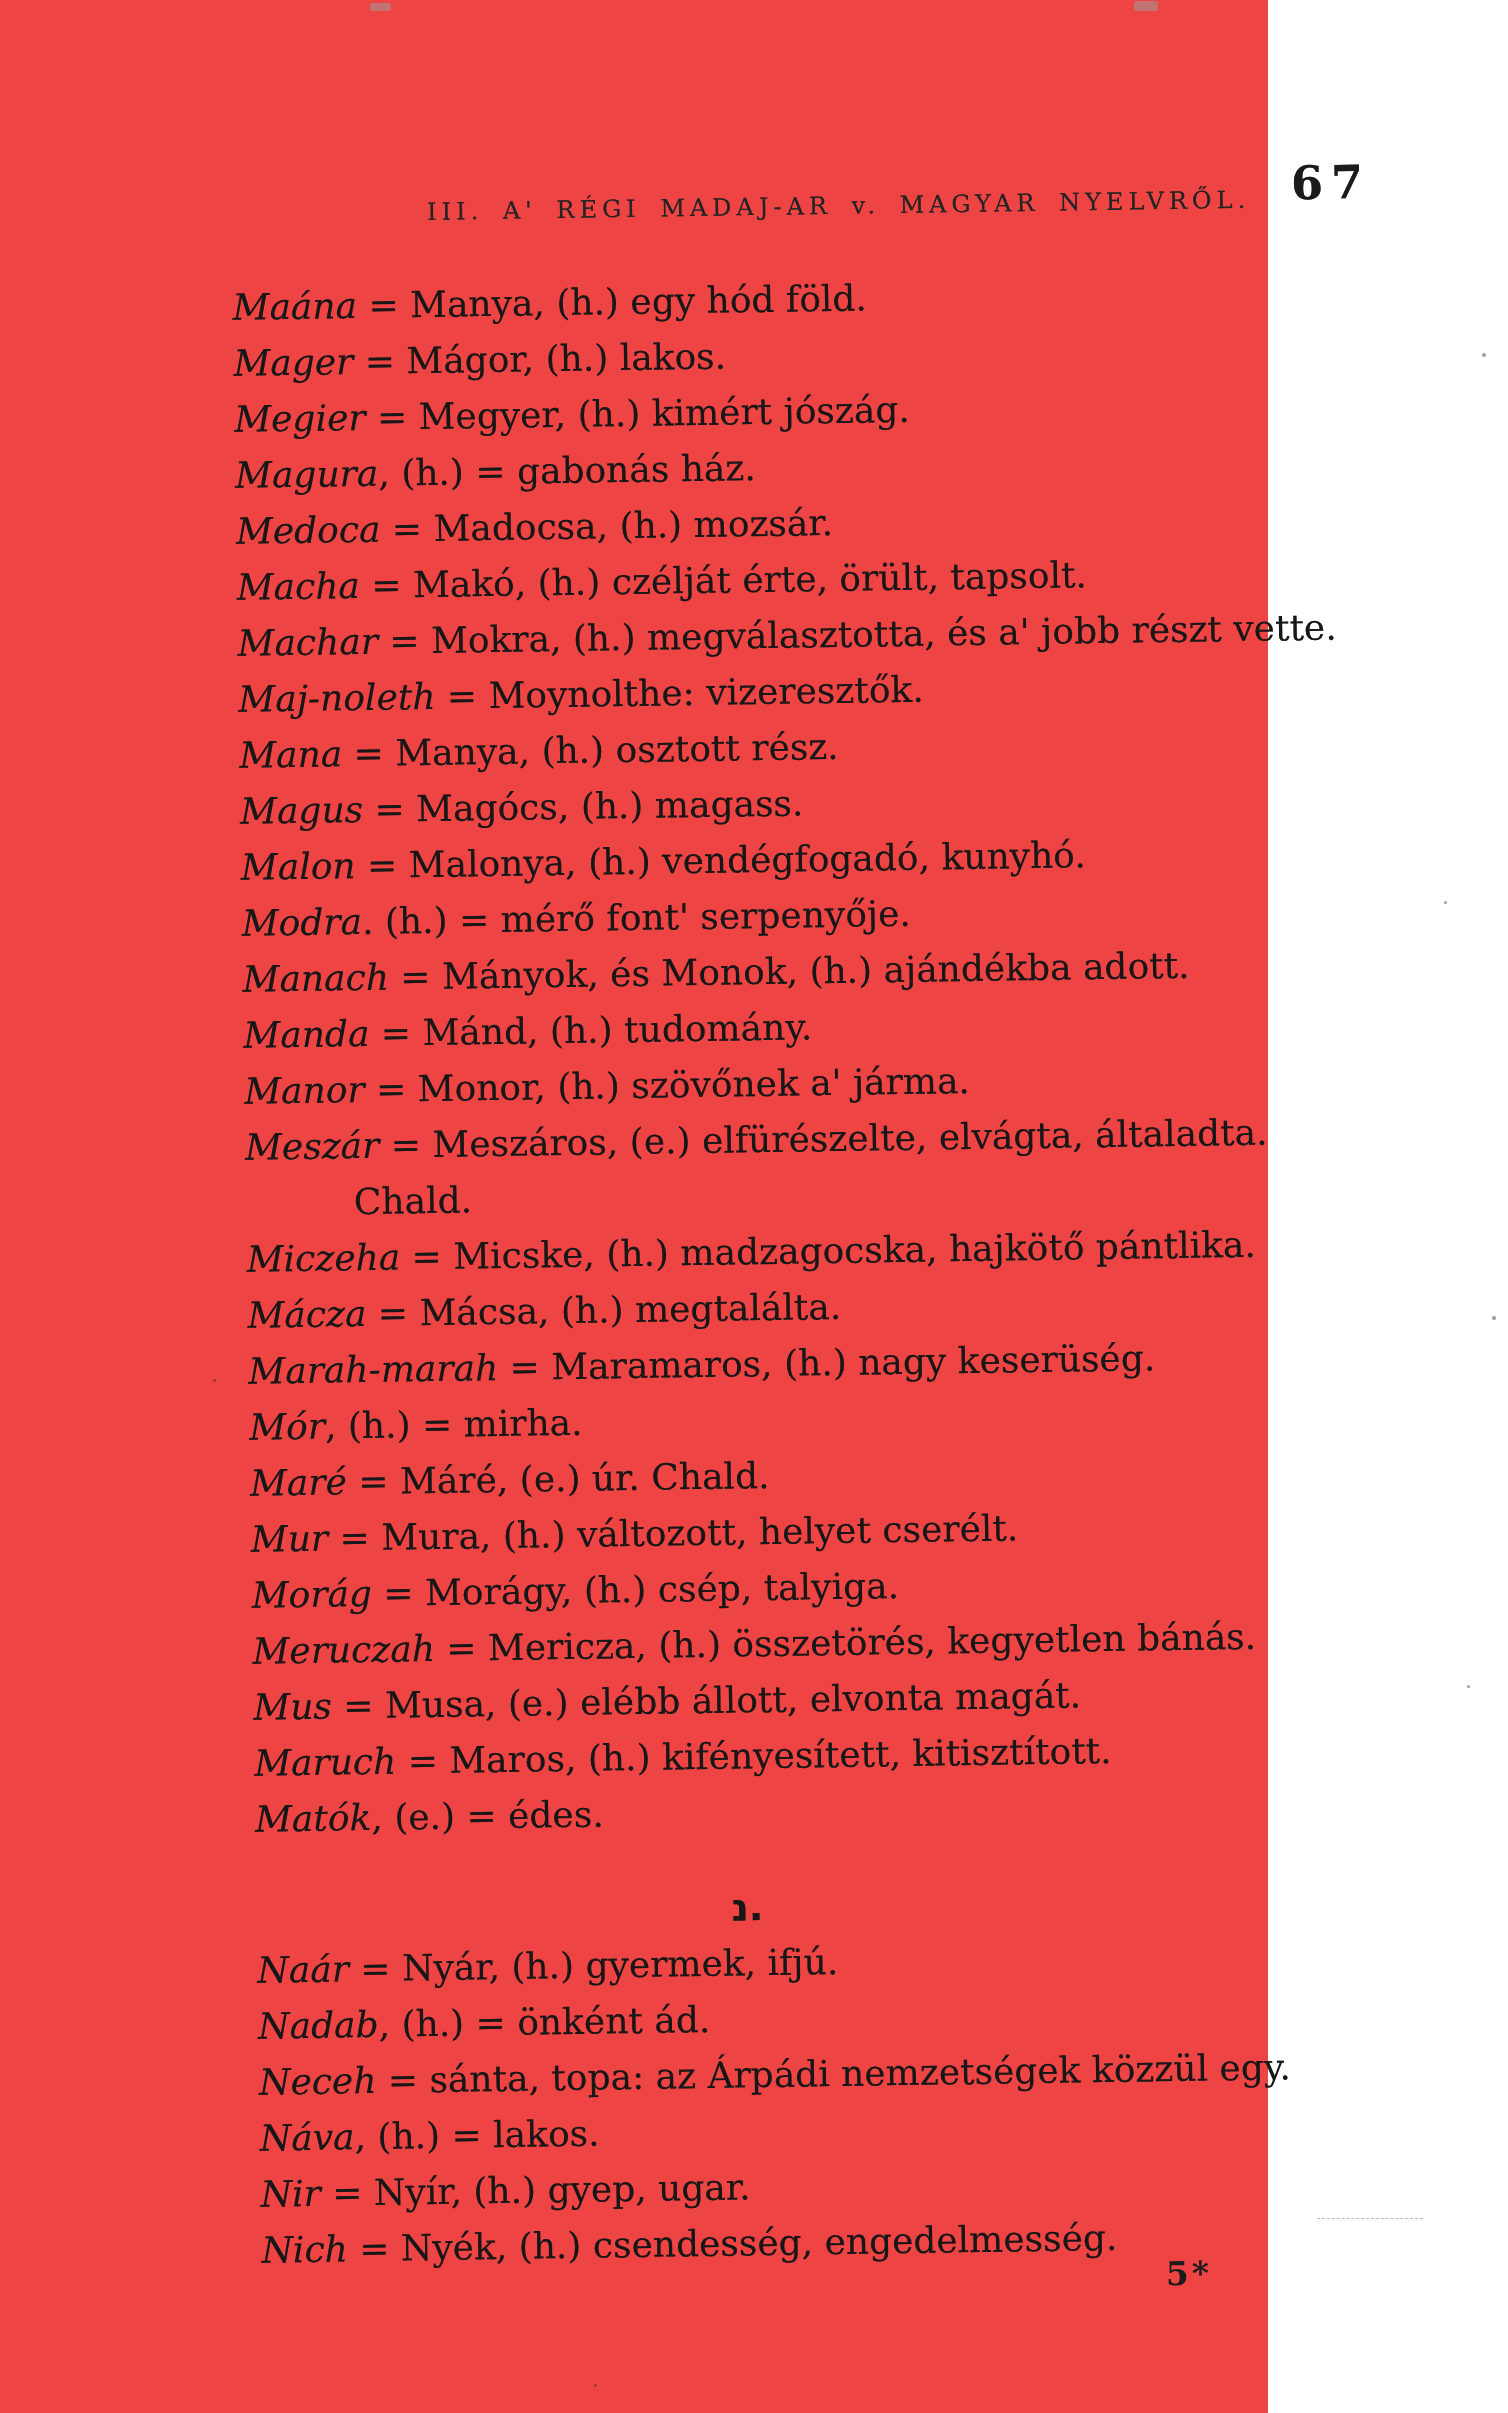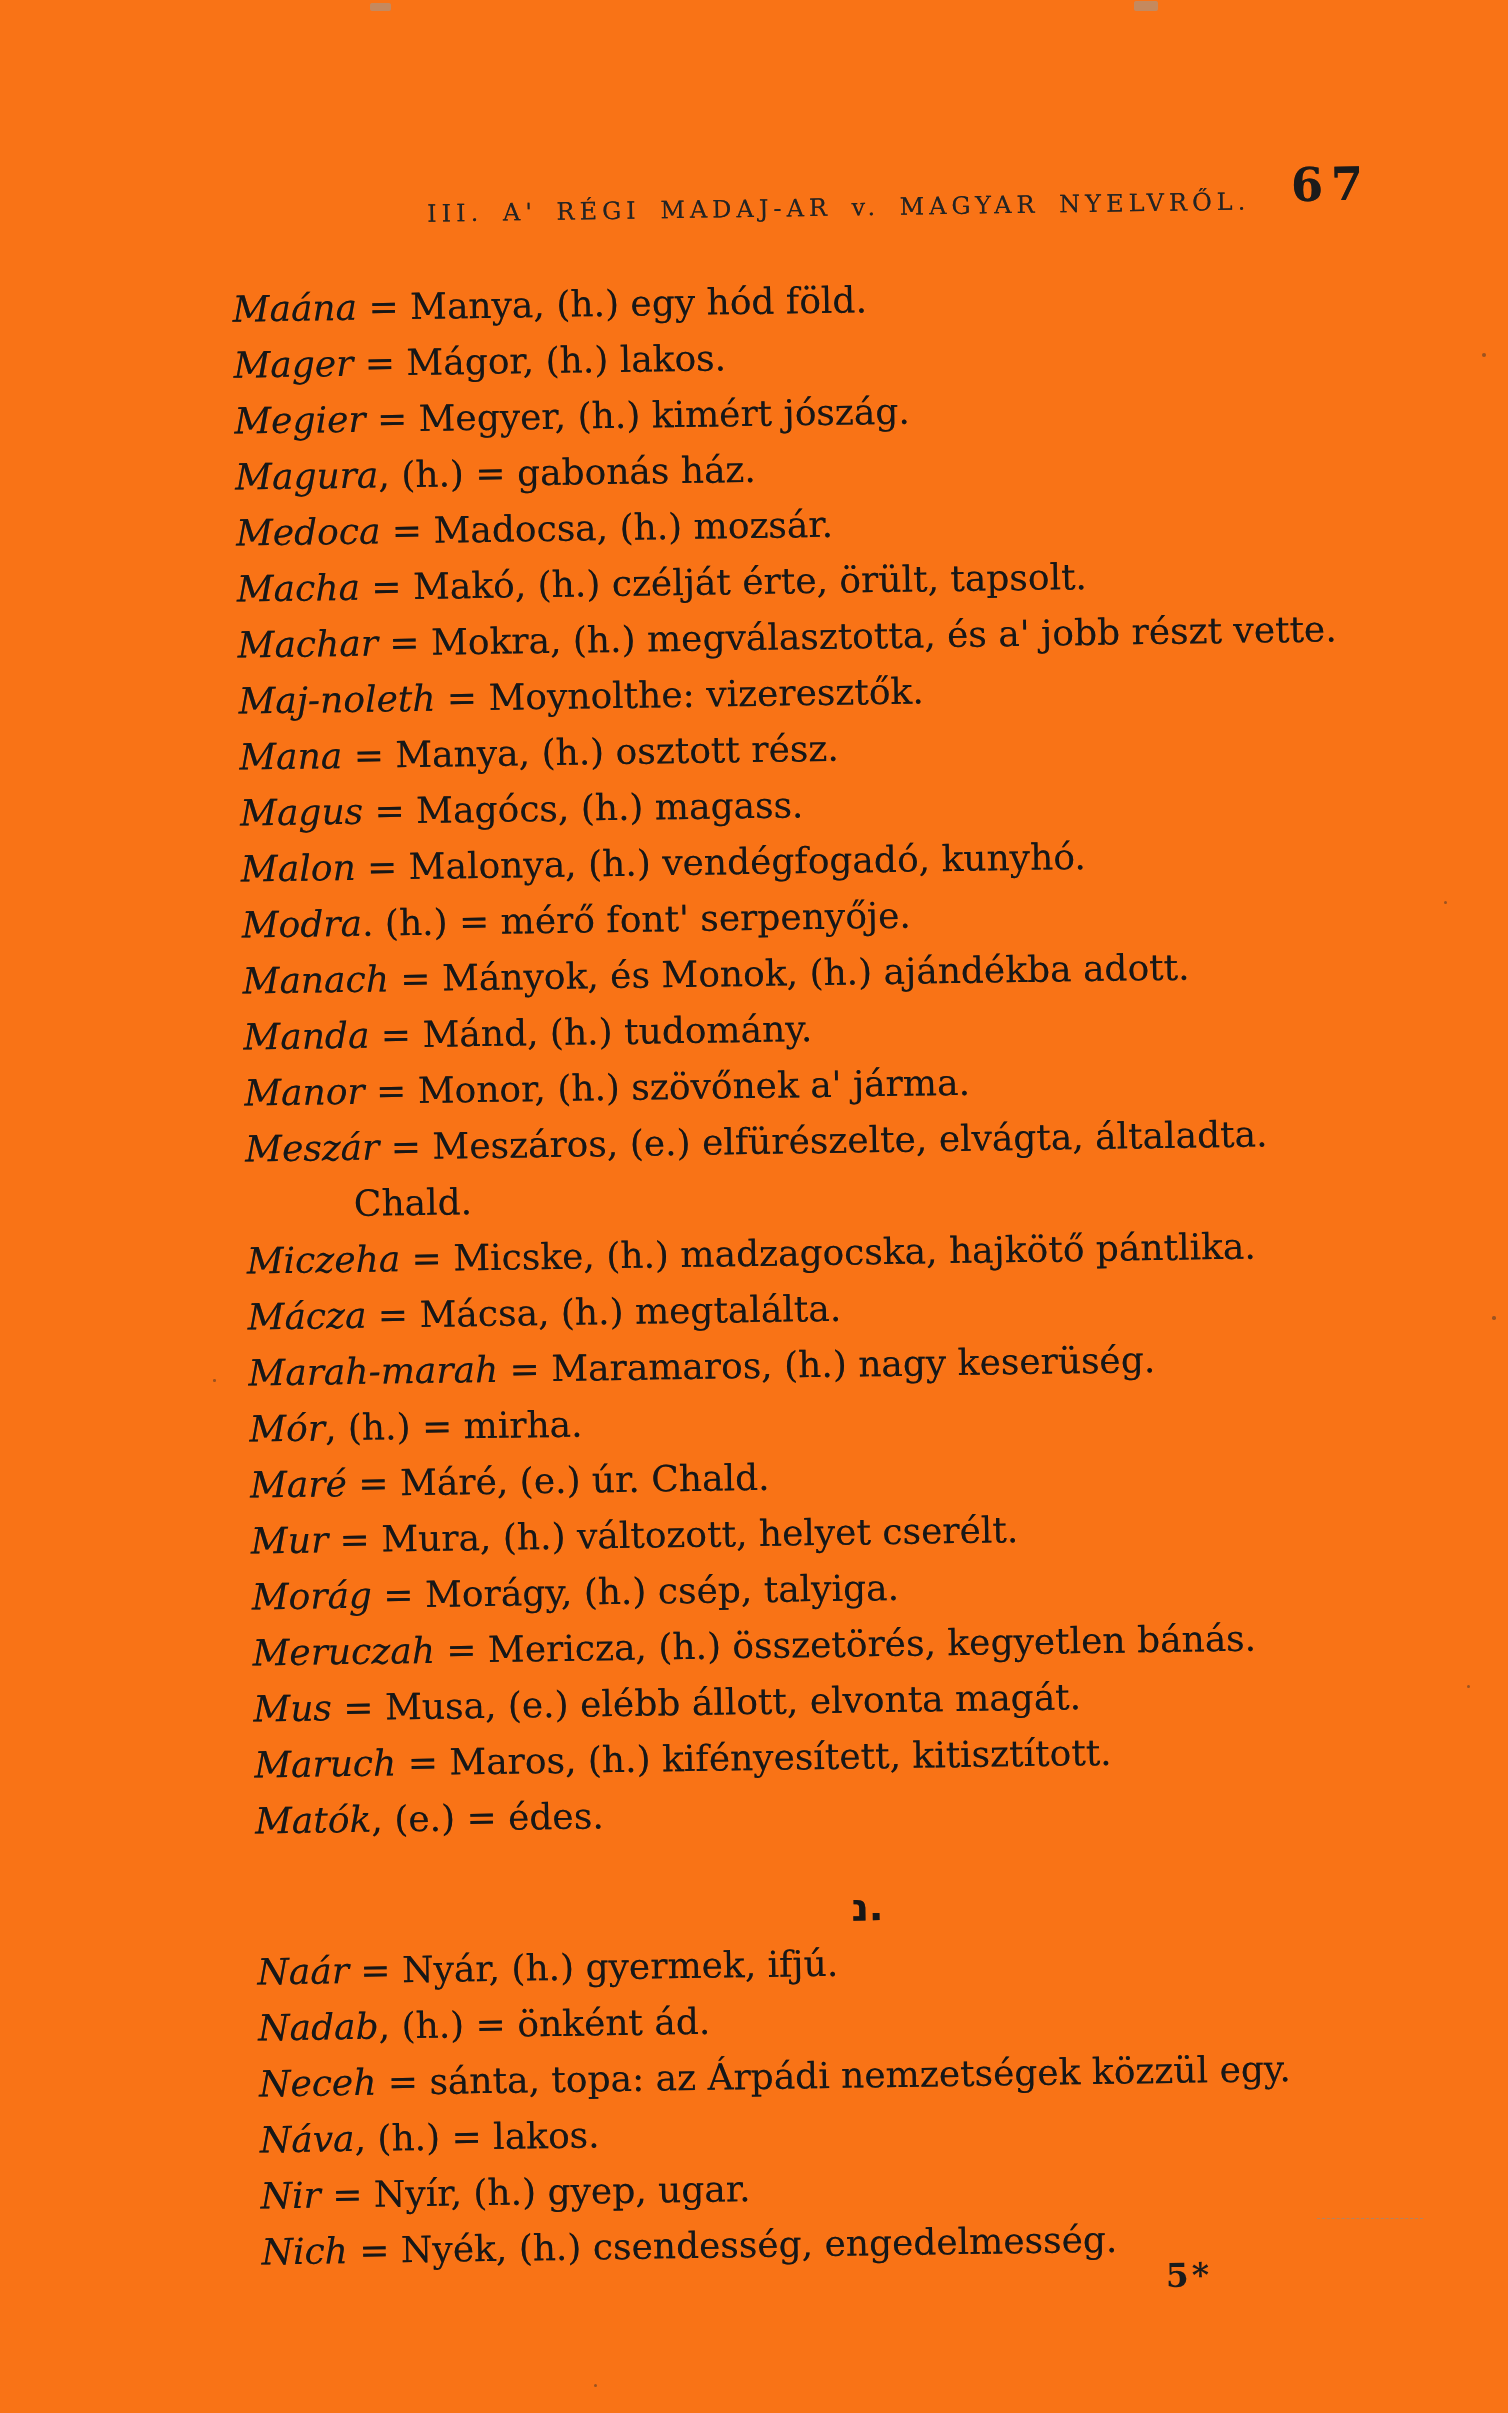--- a/index.html
+++ b/index.html
@@ -4,22 +4,22 @@
 <style>
   html, body {
     margin: 0; padding: 0;
     width: 1508px; height: 2413px;
     background: #ffffff;
     font-family: "DejaVu Serif", "Liberation Serif", serif;
     overflow: hidden;
   }
   .page {
     position: relative;
-    width: 1508px; height: 2413px;
-    background: #f97316;
+    width: 1268px; height: 2413px;
+    background: #ef4444;
     color: #1c1c1c;
   }
   .tilt {
     position: absolute; inset: 0;
     transform: rotate(-0.85deg);
     transform-origin: 50% 50%;
   }
   
   .running-title {
     position: absolute;

